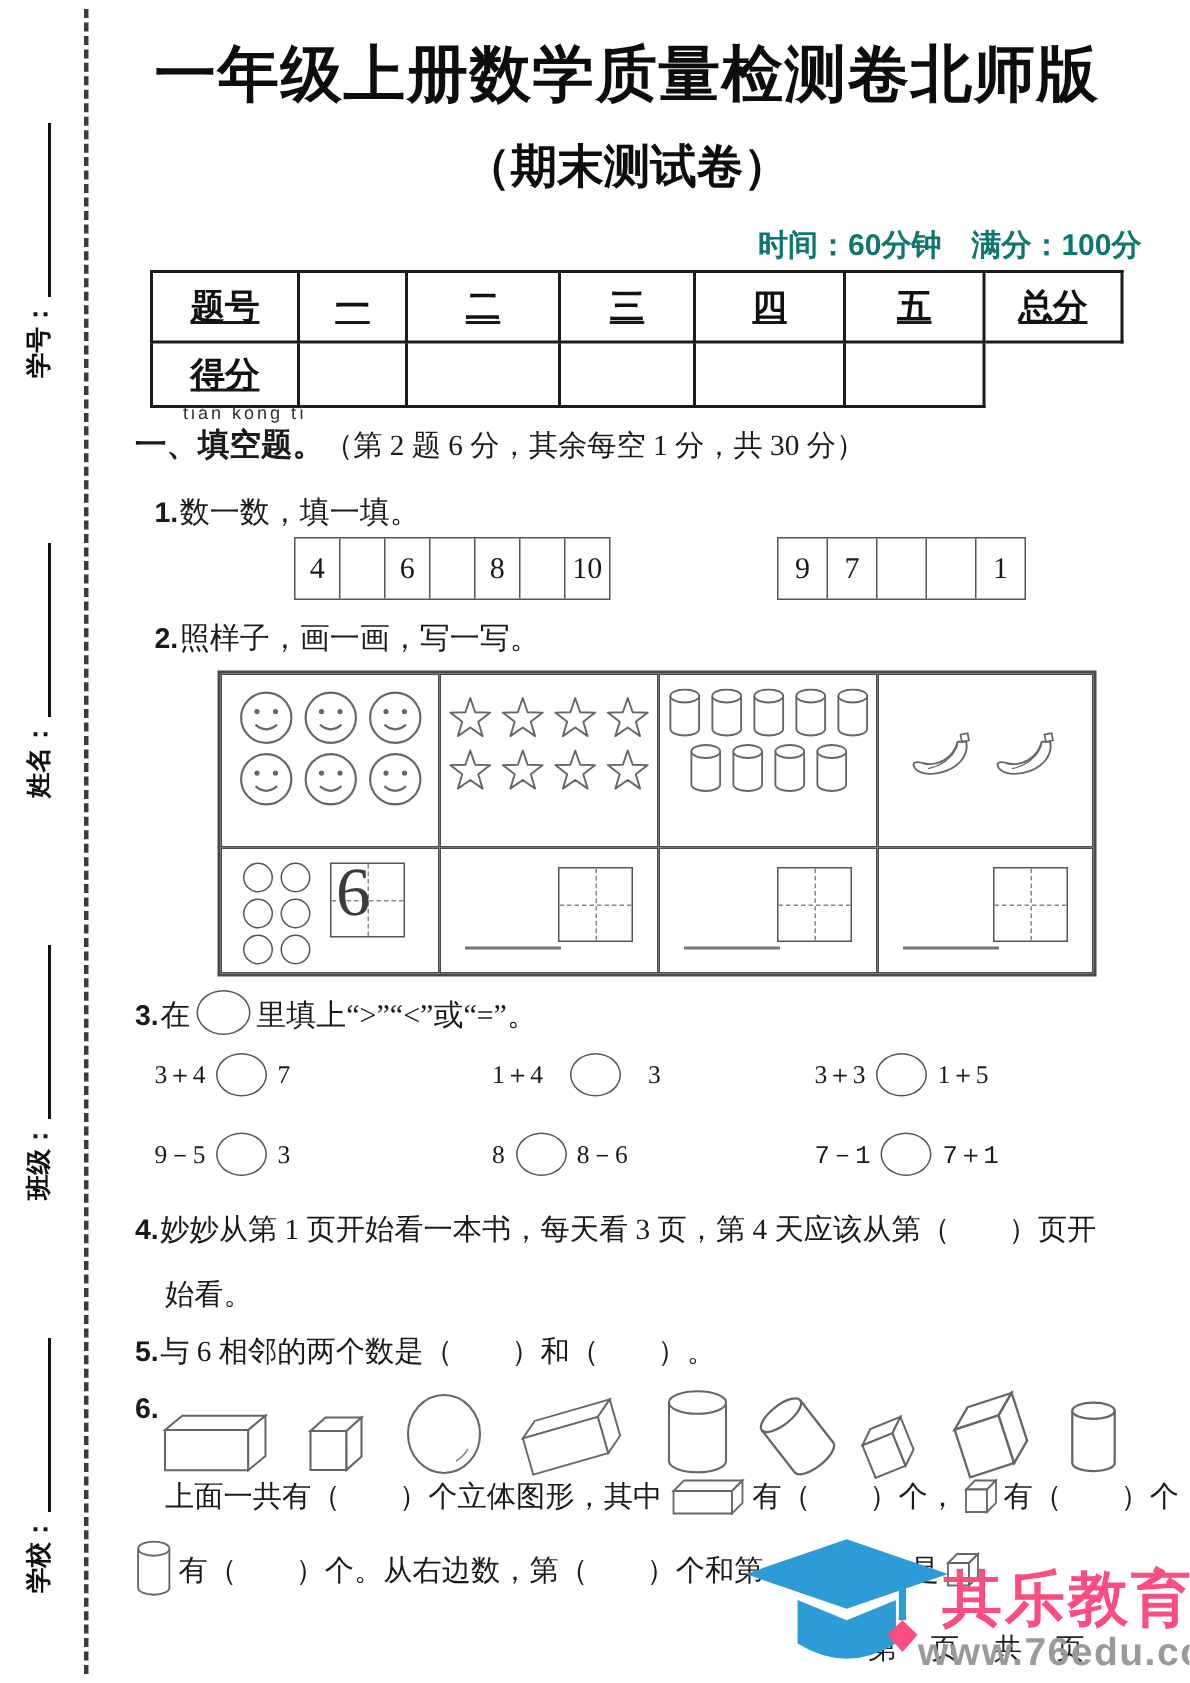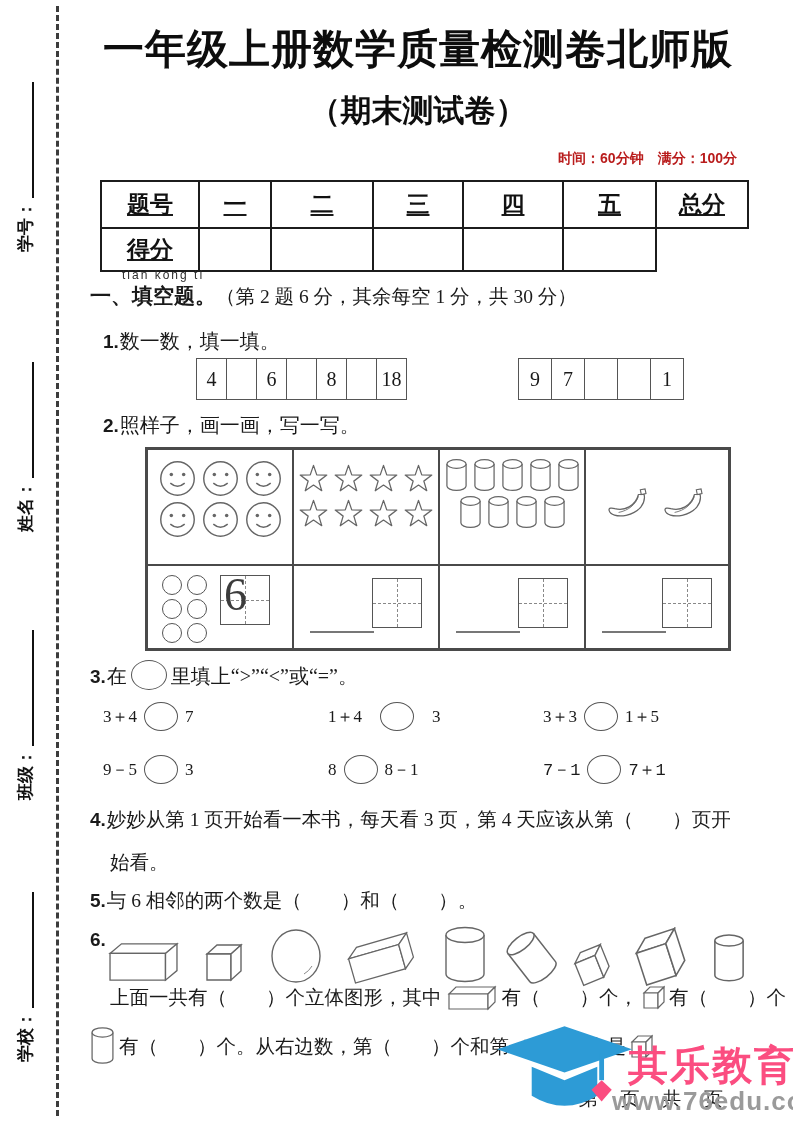--- a/index.html
+++ b/index.html
@@ -11,22 +11,22 @@
   .side-field{position:absolute;left:14px;width:170px;transform:rotate(-90deg);transform-origin:0 0;
               display:flex;align-items:flex-end;gap:3px;
               font-family:"Liberation Sans",sans-serif;font-size:17px;font-weight:700;color:#111;}
   .side-line{flex:1;border-bottom:2px solid #111;margin-bottom:3px;}
 
   
   .title{position:absolute;left:88px;top:22px;width:660px;text-align:center;
          font-family:"Liberation Sans",sans-serif;font-weight:700;font-size:41px;letter-spacing:1px;color:#0d0d0d;}
   .subtitle{position:absolute;left:88px;top:90px;width:660px;text-align:center;
             font-family:"Liberation Sans",sans-serif;font-weight:700;font-size:31px;color:#0d0d0d;}
-  .time-info{position:absolute;right:56px;top:150px;font-family:"Liberation Sans",sans-serif;
-             font-size:14px;font-weight:600;color:#b91c1c;}
+  .time-info{position:absolute;right:32px;top:150px;font-family:"Liberation Sans",sans-serif;
+             font-size:20px;font-weight:600;color:#0f766e;}
 
   
   .score-table{position:absolute;left:100px;top:180px;border-collapse:collapse;table-layout:fixed;width:647px;text-decoration:underline;}
   .score-table td{border:2px solid #1c1c1c;text-align:center;font-family:"Liberation Sans",sans-serif;
                   font-size:23px;font-weight:700;color:#111;padding:0;}
   .score-table tr.r1 td{height:45px;}
   .score-table tr.r2 td{height:41px;}
 
   .pinyin{position:absolute;left:122px;top:268px;font-family:"Liberation Sans",sans-serif;
           font-size:12px;letter-spacing:2px;color:#2e2e2e;}
@@ -151,21 +151,21 @@
   <div class="qline" style="left:103px;top:328px;">
     <span class="qnum">1.</span><span>数一数，填一填。</span>
   </div>
   <div class="seq" style="left:196px;top:358px;">
     <div>4</div>
     <div></div>
     <div>6</div>
     <div></div>
     <div>8</div>
     <div></div>
-    <div>18</div>
+    <div>10</div>
   </div>
   <div class="seq s2" style="left:518px;top:358px;">
     <div>9</div>
     <div>7</div>
     <div></div>
     <div></div>
     <div>1</div>
   </div>
 
   <div class="qline" style="left:103px;top:412px;">
@@ -340,21 +340,21 @@
     <span>1＋5</span>
   </div>
   <div class="cmp" style="left:103px;top:755px;">
     <span>9－5</span>
     <span class="oc"></span>
     <span>3</span>
   </div>
   <div class="cmp" style="left:328px;top:755px;">
     <span>8</span>
     <span class="oc"></span>
-    <span>8－1</span>
+    <span>8－6</span>
   </div>
   <div class="cmp" style="left:543px;top:755px;font-family:Liberation Mono, monospace;">
     <span>7－1</span>
     <span class="oc"></span>
     <span>7＋1</span>
   </div>
 
   <div class="qline" style="left:90px;top:806px;font-size:19.5px;">
     <span class="qnum">4.</span><span>妙妙从第 1 页开始看一本书，每天看 3 页，第 4 天应该从第（　　）页开</span>
   </div>

